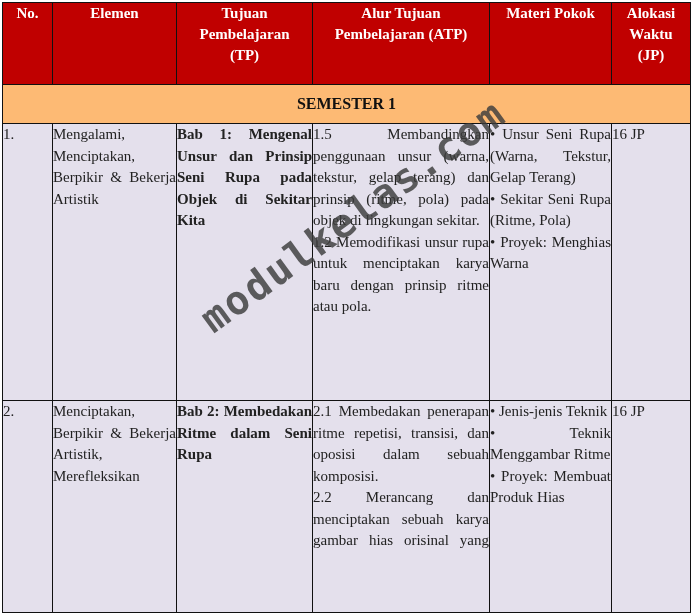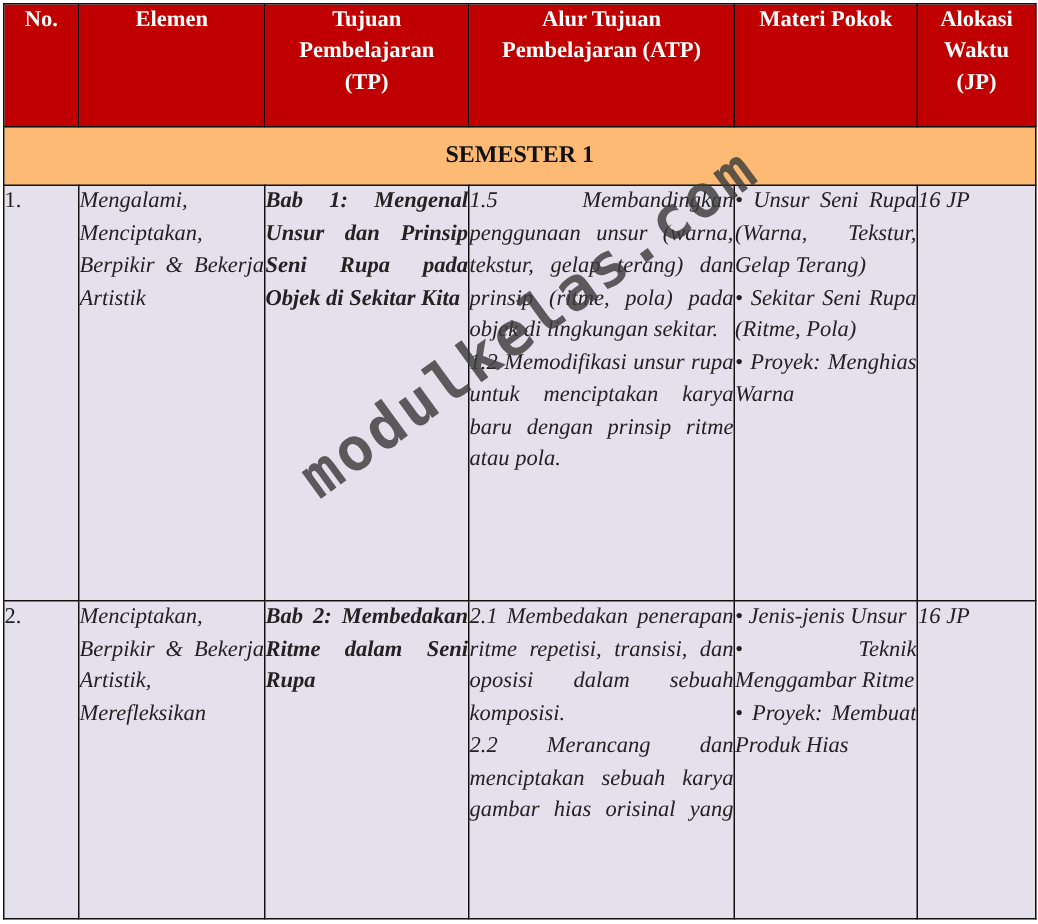--- a/index.html
+++ b/index.html
@@ -2,21 +2,21 @@
 <html><head>
 <meta charset="utf-8">
 <style>
   html, body { margin:0; padding:0; background:#ffffff; }
   body { width:692px; height:616px; overflow:hidden; position:relative; font-family:"Liberation Serif", serif; }
   table.atp { position:absolute; left:2px; top:2px; border-collapse:collapse; table-layout:fixed; width:688px; }
   table.atp td, table.atp th { border:1.5px solid #111; vertical-align:top; padding:0; }
   th.hd { background:#c00000; color:#ffffff; font-weight:bold; font-size:15px; line-height:21px; text-align:center; vertical-align:middle; height:81px; }
   tr.sem td { background:#fdba74; height:38px; text-align:center; vertical-align:middle; font-weight:bold; font-size:16px; color:#111; }
   tr.body td { background:#e4e0ec; font-size:15px; line-height:21.5px; color:#222; }
-  .cellpad { padding:8px 12px 6px 12px; text-align:justify;font-style:italic; }
+  .cellpad { padding:8px 12px 6px 12px; text-align:justify; }
   .no { padding:8px 0 0 13px; }
   .bold { font-weight:bold; color:#1a1a1a; }
   .para { display:block; text-align:justify; text-align-last:auto; }
   .jl { text-align:justify; text-align-last:justify; display:block; }
   .watermark { position:absolute; left:205px; top:300px; font-family:"DejaVu Sans Mono", monospace; font-size:40px; font-weight:bold; color:rgba(60,60,60,0.82); transform:rotate(-36deg); transform-origin:left center; letter-spacing:2px; pointer-events:none; white-space:nowrap; }
 </style>
 </head>
 <body>
 
 <table class="atp">
@@ -61,21 +61,21 @@
 
     <tr class="body" style="height:212px;">
       <td class="no">2.</td>
       <td class="cellpad">Menciptakan, Berpikir &amp; Bekerja Artistik, Merefleksikan</td>
       <td class="cellpad bold">Bab 2: Membedakan Ritme dalam Seni Rupa</td>
       <td class="cellpad">
         <span class="para">2.1 Membedakan penerapan ritme repetisi, transisi, dan oposisi dalam sebuah komposisi.</span>
         <span class="jl">2.2 Merancang dan menciptakan sebuah karya gambar hias orisinal yang</span>
       </td>
       <td class="cellpad">
-        <span class="para">• Jenis-jenis Unsur</span>
+        <span class="para">• Jenis-jenis Teknik</span>
         <span class="para">• Teknik Menggambar Ritme</span>
         <span class="para">• Proyek: Membuat Produk Hias</span>
       </td>
       <td class="cellpad">16 JP</td>
     </tr>
   </tbody>
 </table>
 
 <div class="watermark">modulkelas.com</div>
 

